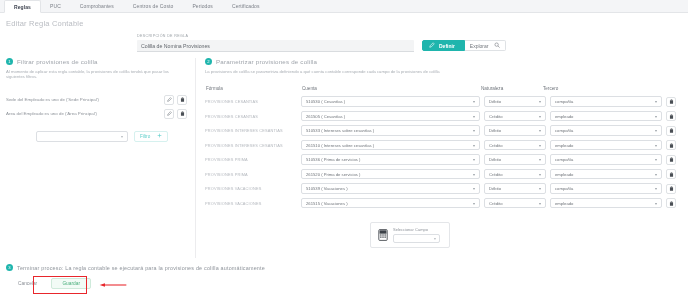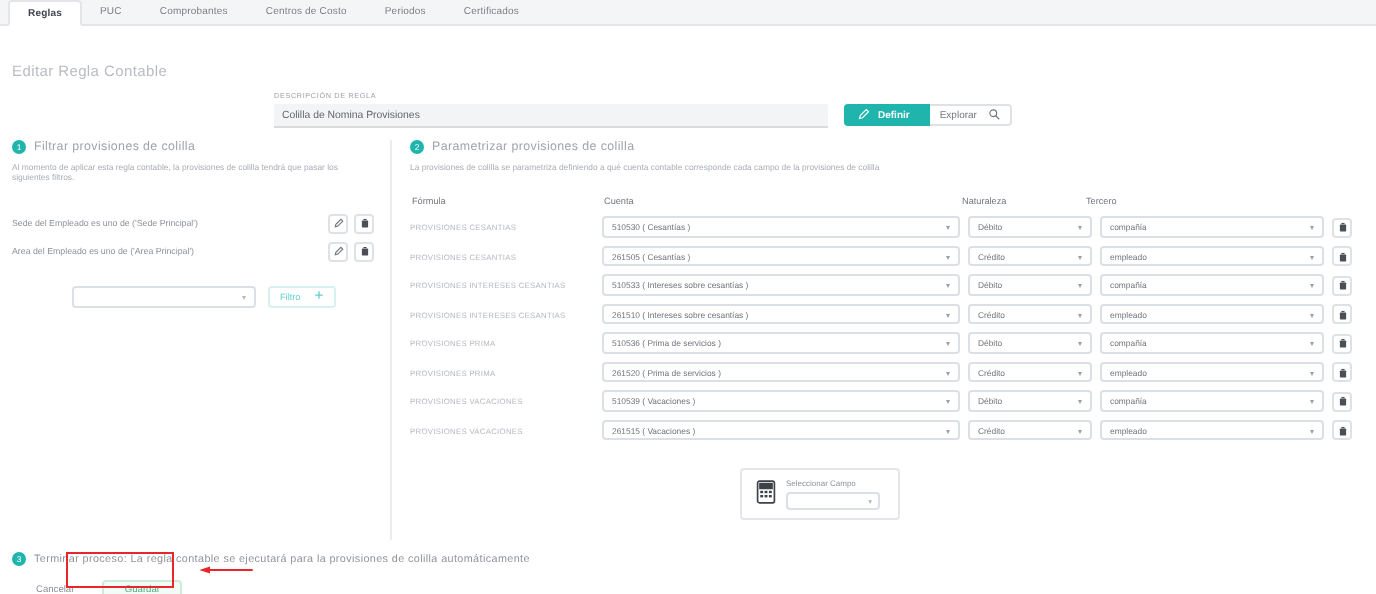--- a/index.html
+++ b/index.html
@@ -38,21 +38,20 @@
     border-bottom:1px solid #ffffff;
     margin-bottom:-1px;
     border-radius:2px 2px 0 0;
   }
   
   .page-title {
     padding:6px 0 4px 6px;
     font-size:7.5px;
     color:#b9bcc2;
     letter-spacing:.2px;
-    margin-top:12px;
   }
   
   .desc-row {
     display:flex;
     align-items:flex-end;
     padding:2px 8px 0 137px;
     gap:8px;
   }
   .desc-field { flex:1; max-width:277px; }
   .desc-label {

